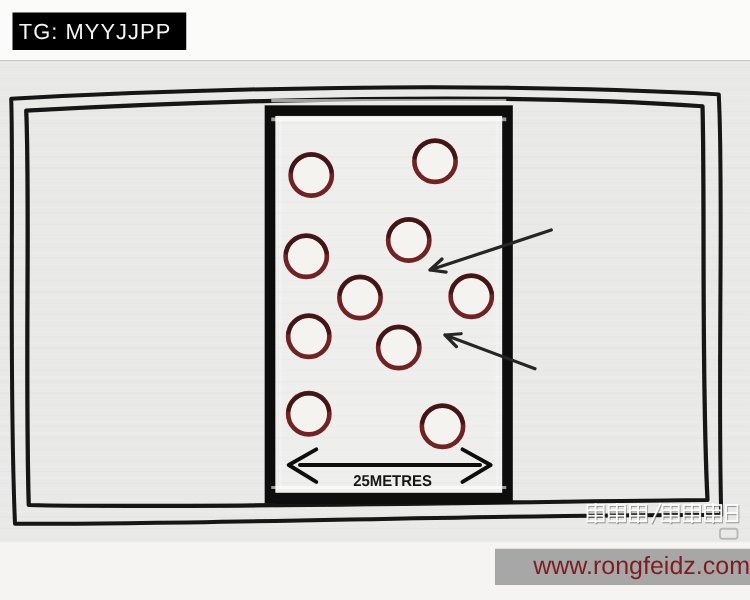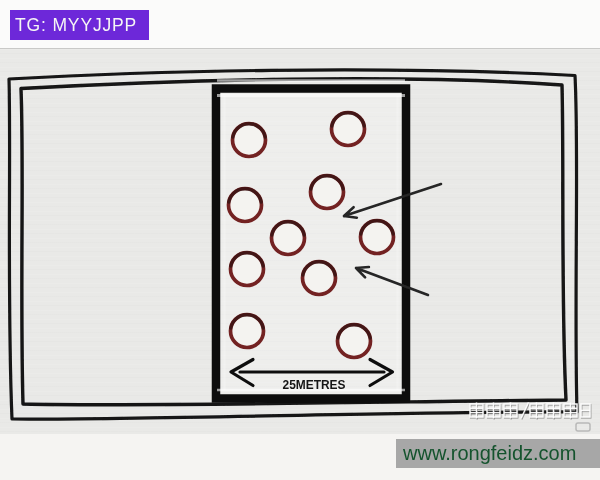--- a/index.html
+++ b/index.html
@@ -1,21 +1,21 @@
 <!DOCTYPE html>
 <html><head>
 <meta charset="utf-8">
 <style>
 html,body{margin:0;padding:0;}
 body{width:600px;height:480px;position:relative;background:#fbfbfa;font-family:"Liberation Sans",sans-serif;overflow:hidden;}
 #video{position:absolute;left:0;top:48px;width:600px;height:386px;border-top:1px solid #c9c9c7;box-sizing:border-box;background:#e9e9e7;
 background-image:repeating-linear-gradient(180deg, rgba(255,255,255,.09) 0 1px, rgba(255,255,255,0) 1px 4px, rgba(0,0,0,0.012) 4px 5px, rgba(255,255,255,0) 5px 9px);}
 #below{position:absolute;left:0;top:434px;width:600px;height:46px;background:#f5f4f2;}
-#tag{position:absolute;left:10px;top:10px;width:139px;height:30px;background:#6d28d9;color:#f5f5f5;font-size:17.5px;line-height:30px;box-sizing:border-box;padding-left:5px;letter-spacing:0.85px;white-space:nowrap;}
-#bar{position:absolute;left:396px;top:439px;width:204px;height:29px;background:#a7a7a7;color:#14532d;font-size:20px;line-height:29px;box-sizing:border-box;padding-left:7px;letter-spacing:0px;}
+#tag{position:absolute;left:10px;top:10px;width:139px;height:30px;background:#000000;color:#f5f5f5;font-size:17.5px;line-height:30px;box-sizing:border-box;padding-left:5px;letter-spacing:0.85px;white-space:nowrap;}
+#bar{position:absolute;left:396px;top:439px;width:204px;height:29px;background:#a7a7a7;color:#7f1d1d;font-size:20px;line-height:29px;box-sizing:border-box;padding-left:7px;letter-spacing:0px;text-align:right;}
 svg{position:absolute;left:0;top:0;}
 </style>
 </head>
 <body>
 <div id="video"></div>
 <div id="below"></div>
 <svg width="600" height="480" viewBox="0 0 600 480">
   <defs>
       <filter id="soft" x="-5%" y="-5%" width="110%" height="110%">
         <feGaussianBlur stdDeviation="0.45"></feGaussianBlur>

